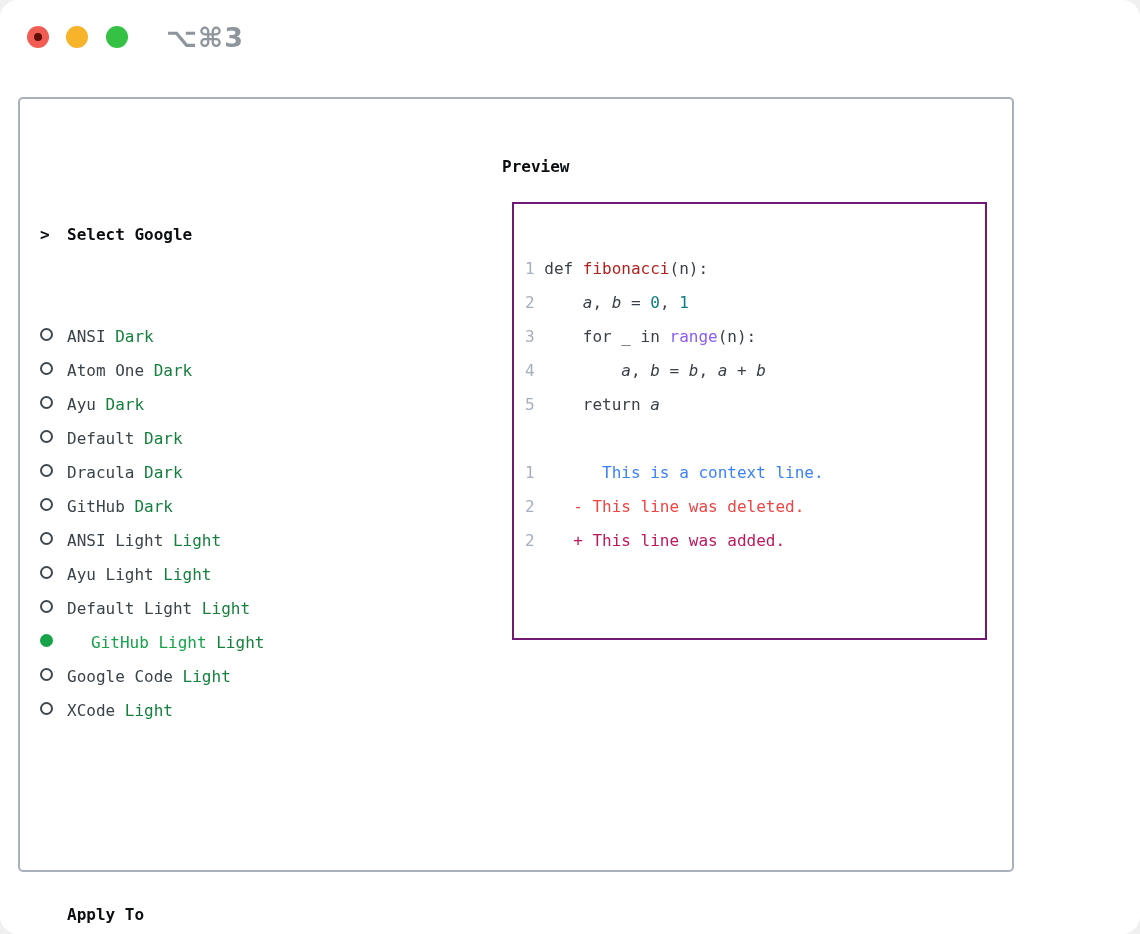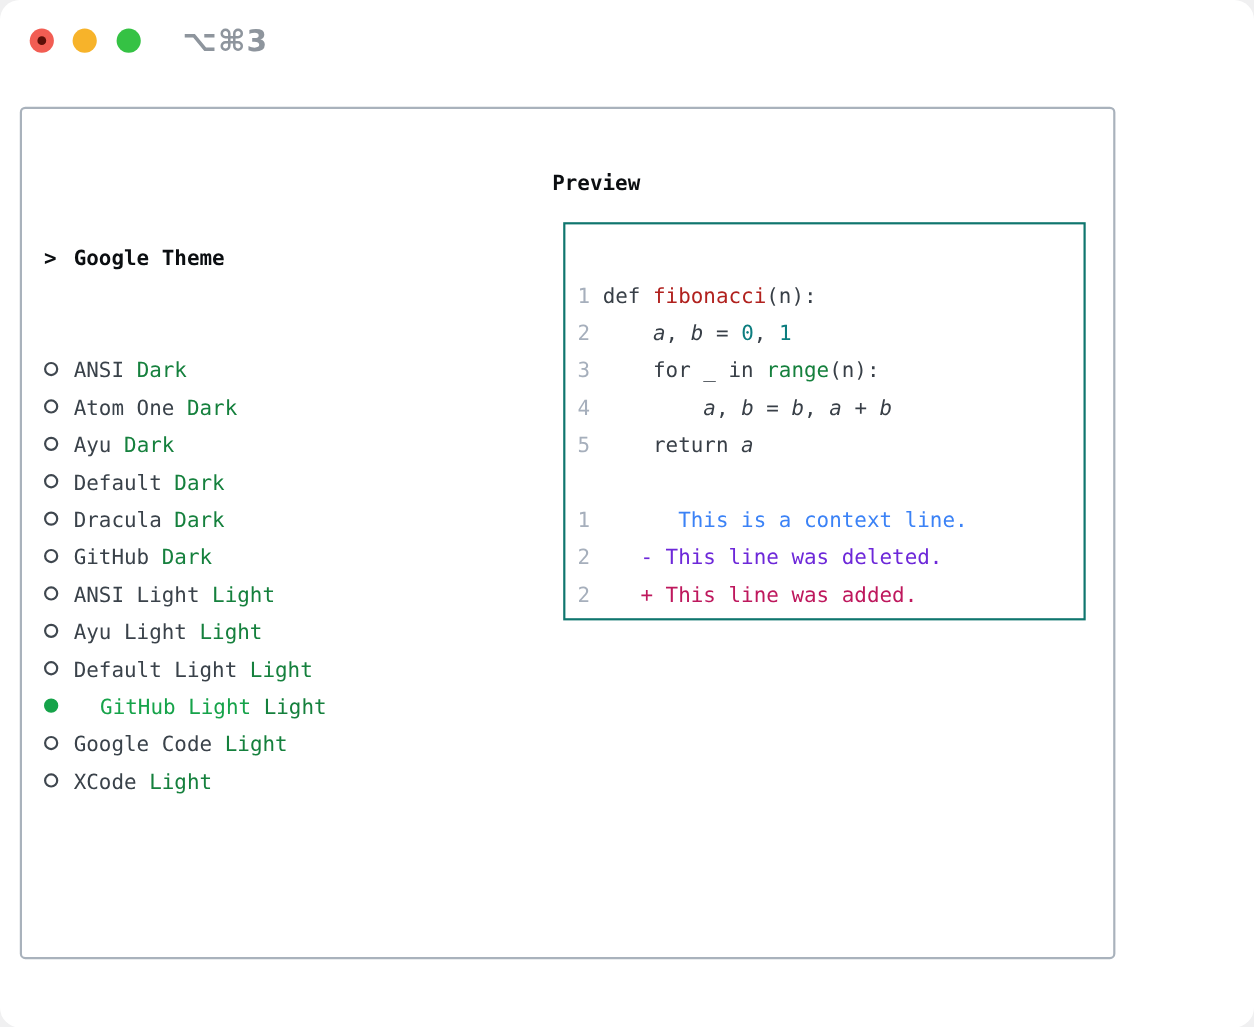--- a/index.html
+++ b/index.html
@@ -32,72 +32,73 @@
     font-family:"DejaVu Sans","DejaVu Sans Mono",sans-serif;
     letter-spacing:1px;
   }
   
   .panel{
     position:absolute;left:18px;top:97px;width:996px;height:775px;
     box-sizing:border-box;
     border:2px solid #a9b2bc;border-radius:5px;
     background:#ffffff;
   }
-  .mono{font-size:19px;line-height:34px;white-space:pre;color:#3a424a;}
+  .mono{font-size:16px;line-height:34px;white-space:pre;color:#3a424a;}
   
   .left-col{position:absolute;left:20px;top:51px;}
   .row{height:34px;white-space:pre;}
   .slot{display:inline-block;width:27px;}
   .circle{
     display:inline-block;width:13px;height:13px;border-radius:50%;
     box-sizing:border-box;border:2.5px solid #3f474f;margin-bottom:1px;
   }
   .circle.sel{background:#16a34a;border-color:#16a34a;}
   .prompt{font-weight:700;color:#0b0e11;}
   .hdr{font-weight:700;color:#0b0e11;}
   .t-name{color:#3a424a;text-align:center;}
   .t-name.sel{color:#16a34a;margin-left:24px;}
   .t-variant{color:#15803d;}
   .spacer{height:34px;}
   
   .preview-title{position:absolute;left:482px;top:51px;font-weight:700;color:#0b0e11;}
   .preview-box{
-    position:absolute;left:492px;top:103px;width:475px;height:362px;
-    box-sizing:border-box;border:2px solid #0f766e;background:#ffffff;
+    position:absolute;left:492px;top:103px;width:475px;height:438px;
+    box-sizing:border-box;border:2px solid #701a75;background:#ffffff;
     padding:48px 0 0 11px;overflow:hidden;
   }
   .pline{height:34px;white-space:pre;}
   .gutter{color:#a6afbc;}
   .tk-plain{color:#383f47;}
   .tk-func{color:#b1211e;}
   .tk-number{color:#0c7d7f;}
-  .tk-builtin{color:#15803d;}
+  .tk-builtin{color:#8b5cf6;}
   .tk-var{color:#383f47;font-style:italic;}
   .tk-context{color:#3b82f6;}
-  .tk-deleted{color:#6d28d9;}
+  .tk-deleted{color:#ef4444;}
   .tk-added{color:#be185d;}
 </style>
 </head>
 <body>
 
 <div class="window">
 
   <div class="titlebar">
     <span class="dot dot-red"></span>
     <span class="dot dot-yellow"></span>
     <span class="dot dot-green"></span>
     <span class="shortcut">⌥⌘3</span>
   </div>
 
   <div class="panel">
 
     <div class="left-col mono">
-      <div class="row"><span class="slot prompt">&gt;</span><span class="hdr">Google Theme</span></div>
+      <div class="row"><span class="slot prompt">&gt;</span><span class="hdr">Select Google</span></div>
       <div id="theme-items"><div class="row"><span class="slot"><span class="circle"></span></span><span class="t-name">ANSI</span><span class="t-variant"> Dark</span></div><div class="row"><span class="slot"><span class="circle"></span></span><span class="t-name">Atom One</span><span class="t-variant"> Dark</span></div><div class="row"><span class="slot"><span class="circle"></span></span><span class="t-name">Ayu</span><span class="t-variant"> Dark</span></div><div class="row"><span class="slot"><span class="circle"></span></span><span class="t-name">Default</span><span class="t-variant"> Dark</span></div><div class="row"><span class="slot"><span class="circle"></span></span><span class="t-name">Dracula</span><span class="t-variant"> Dark</span></div><div class="row"><span class="slot"><span class="circle"></span></span><span class="t-name">GitHub</span><span class="t-variant"> Dark</span></div><div class="row"><span class="slot"><span class="circle"></span></span><span class="t-name">ANSI Light</span><span class="t-variant"> Light</span></div><div class="row"><span class="slot"><span class="circle"></span></span><span class="t-name">Ayu Light</span><span class="t-variant"> Light</span></div><div class="row"><span class="slot"><span class="circle"></span></span><span class="t-name">Default Light</span><span class="t-variant"> Light</span></div><div class="row"><span class="slot"><span class="circle sel"></span></span><span class="t-name sel">GitHub Light</span><span class="t-variant"> Light</span></div><div class="row"><span class="slot"><span class="circle"></span></span><span class="t-name">Google Code</span><span class="t-variant"> Light</span></div><div class="row"><span class="slot"><span class="circle"></span></span><span class="t-name">XCode</span><span class="t-variant"> Light</span></div></div>
       <div class="spacer"></div>
+      <div class="row"><span class="slot"></span><span class="hdr">Apply To</span></div>
       
       
       
       
     </div>
 
     <div class="preview-title mono">Preview</div>
 
     <div class="preview-box mono" id="preview-box"><div class="pline"><span class="gutter">1 </span><span class="tk-plain">def </span><span class="tk-func">fibonacci</span><span class="tk-plain">(n):</span></div><div class="pline"><span class="gutter">2 </span><span class="tk-plain">    </span><span class="tk-var">a</span><span class="tk-plain">, </span><span class="tk-var">b</span><span class="tk-plain"> = </span><span class="tk-number">0</span><span class="tk-plain">, </span><span class="tk-number">1</span></div><div class="pline"><span class="gutter">3 </span><span class="tk-plain">    for _ in </span><span class="tk-builtin">range</span><span class="tk-plain">(n):</span></div><div class="pline"><span class="gutter">4 </span><span class="tk-plain">        </span><span class="tk-var">a</span><span class="tk-plain">, </span><span class="tk-var">b</span><span class="tk-plain"> = </span><span class="tk-var">b</span><span class="tk-plain">, </span><span class="tk-var">a</span><span class="tk-plain"> + </span><span class="tk-var">b</span></div><div class="pline"><span class="gutter">5 </span><span class="tk-plain">    return </span><span class="tk-var">a</span></div><div class="pline"></div><div class="pline"><span class="gutter">1 </span><span class="tk-context">      This is a context line.</span></div><div class="pline"><span class="gutter">2 </span><span class="tk-deleted">   - This line was deleted.</span></div><div class="pline"><span class="gutter">2 </span><span class="tk-added">   + This line was added.</span></div></div>
 

